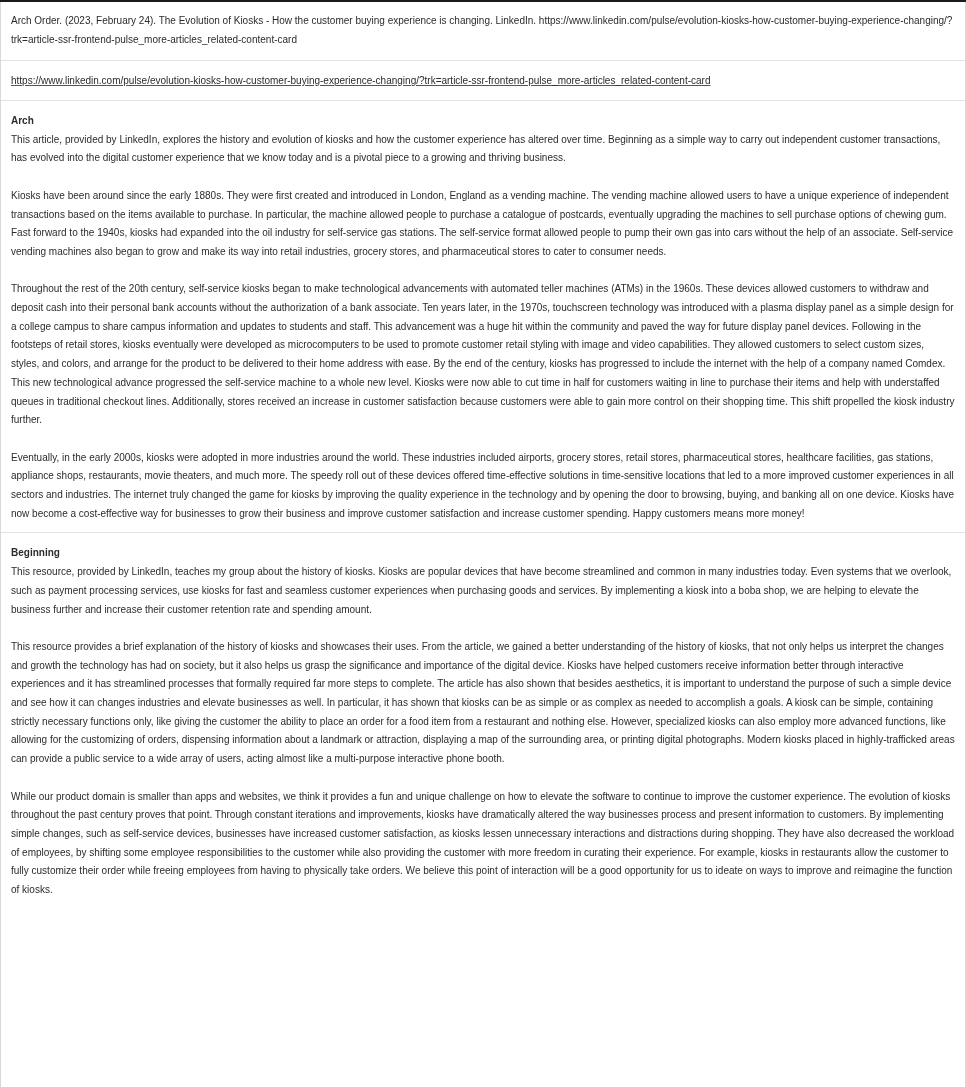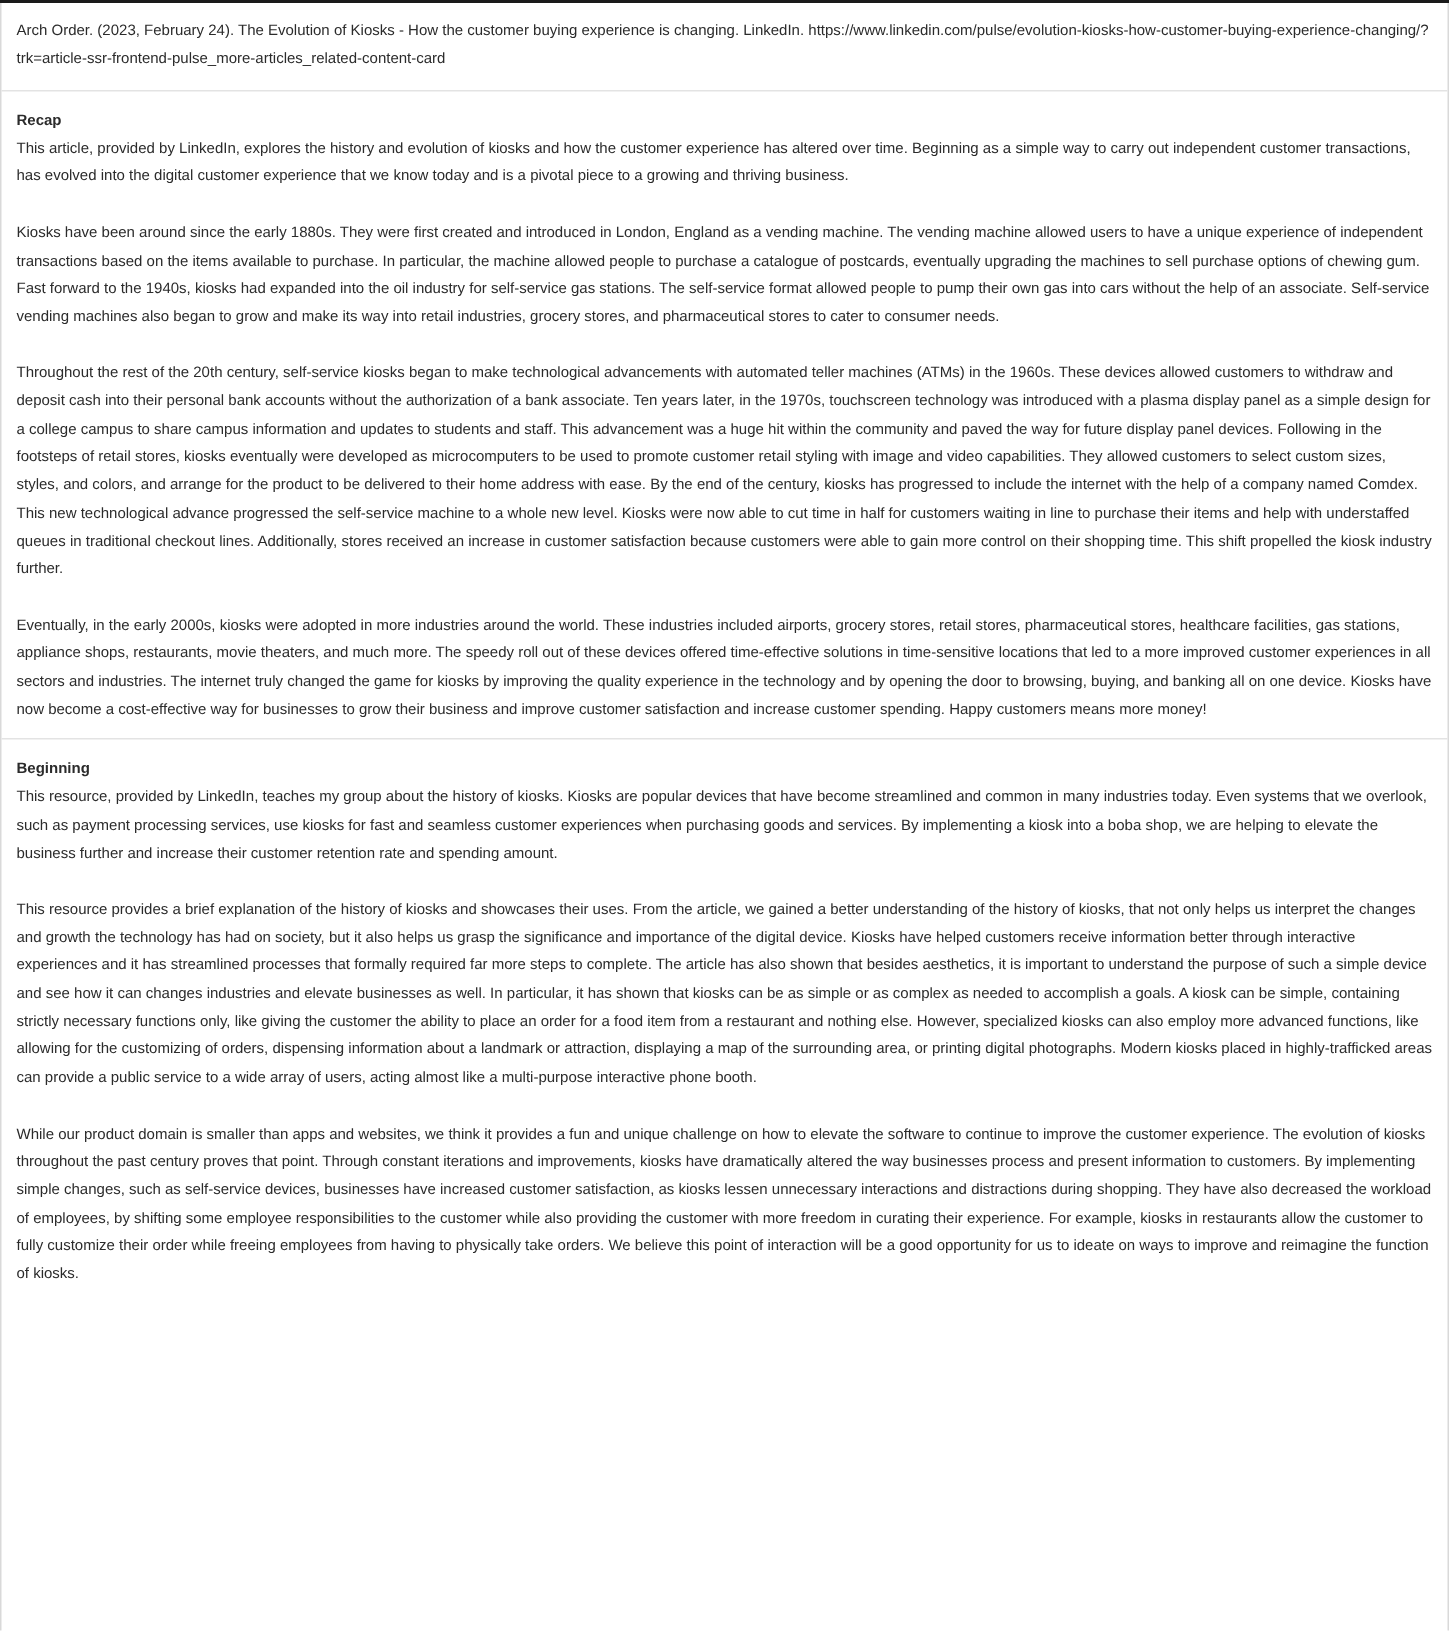--- a/index.html
+++ b/index.html
@@ -20,23 +20,26 @@
 </head>
 <body>
 
 <div class="topline"></div>
 <div class="frame">
 
   <div class="cell cite">
     <p>Arch Order. (2023, February 24). The Evolution of Kiosks - How the customer buying experience is changing. LinkedIn. https://www.linkedin.com/pulse/evolution-kiosks-how-customer-buying-experience-changing/?trk=article-ssr-frontend-pulse_more-articles_related-content-card</p>
   </div>
 
+  <div class="cell link-cell">
+    <span class="link">https://www.linkedin.com/pulse/evolution-kiosks-how-customer-buying-experience-changing/?trk=article-ssr-frontend-pulse_more-articles_related-content-card</span>
+  </div>
 
   <div class="cell section">
-    <p class="heading">Recap</p>
+    <p class="heading">Arch</p>
     <p>This article, provided by LinkedIn, explores the history and evolution of kiosks and how the customer experience has altered over time. Beginning as a simple way to carry out independent customer transactions, has evolved into the digital customer experience that we know today and is a pivotal piece to a growing and thriving business.</p>
     <div class="gap"></div>
     <p>Kiosks have been around since the early 1880s. They were first created and introduced in London, England as a vending machine. The vending machine allowed users to have a unique experience of independent transactions based on the items available to purchase. In particular, the machine allowed people to purchase a catalogue of postcards, eventually upgrading the machines to sell purchase options of chewing gum. Fast forward to the 1940s, kiosks had expanded into the oil industry for self-service gas stations. The self-service format allowed people to pump their own gas into cars without the help of an associate. Self-service vending machines also began to grow and make its way into retail industries, grocery stores, and pharmaceutical stores to cater to consumer needs.</p>
     <div class="gap"></div>
     <p>Throughout the rest of the 20th century, self-service kiosks began to make technological advancements with automated teller machines (ATMs) in the 1960s. These devices allowed customers to withdraw and deposit cash into their personal bank accounts without the authorization of a bank associate. Ten years later, in the 1970s, touchscreen technology was introduced with a plasma display panel as a simple design for a college campus to share campus information and updates to students and staff. This advancement was a huge hit within the community and paved the way for future display panel devices. Following in the footsteps of retail stores, kiosks eventually were developed as microcomputers to be used to promote customer retail styling with image and video capabilities. They allowed customers to select custom sizes, styles, and colors, and arrange for the product to be delivered to their home address with ease. By the end of the century, kiosks has progressed to include the internet with the help of a company named Comdex. This new technological advance progressed the self-service machine to a whole new level. Kiosks were now able to cut time in half for customers waiting in line to purchase their items and help with understaffed queues in traditional checkout lines. Additionally, stores received an increase in customer satisfaction because customers were able to gain more control on their shopping time. This shift propelled the kiosk industry further.</p>
     <div class="gap"></div>
     <p>Eventually, in the early 2000s, kiosks were adopted in more industries around the world. These industries included airports, grocery stores, retail stores, pharmaceutical stores, healthcare facilities, gas stations, appliance shops, restaurants, movie theaters, and much more. The speedy roll out of these devices offered time-effective solutions in time-sensitive locations that led to a more improved customer experiences in all sectors and industries. The internet truly changed the game for kiosks by improving the quality experience in the technology and by opening the door to browsing, buying, and banking all on one device. Kiosks have now become a cost-effective way for businesses to grow their business and improve customer satisfaction and increase customer spending. Happy customers means more money!</p>
   </div>
 
   <div class="cell section" style="border-bottom:none;">

